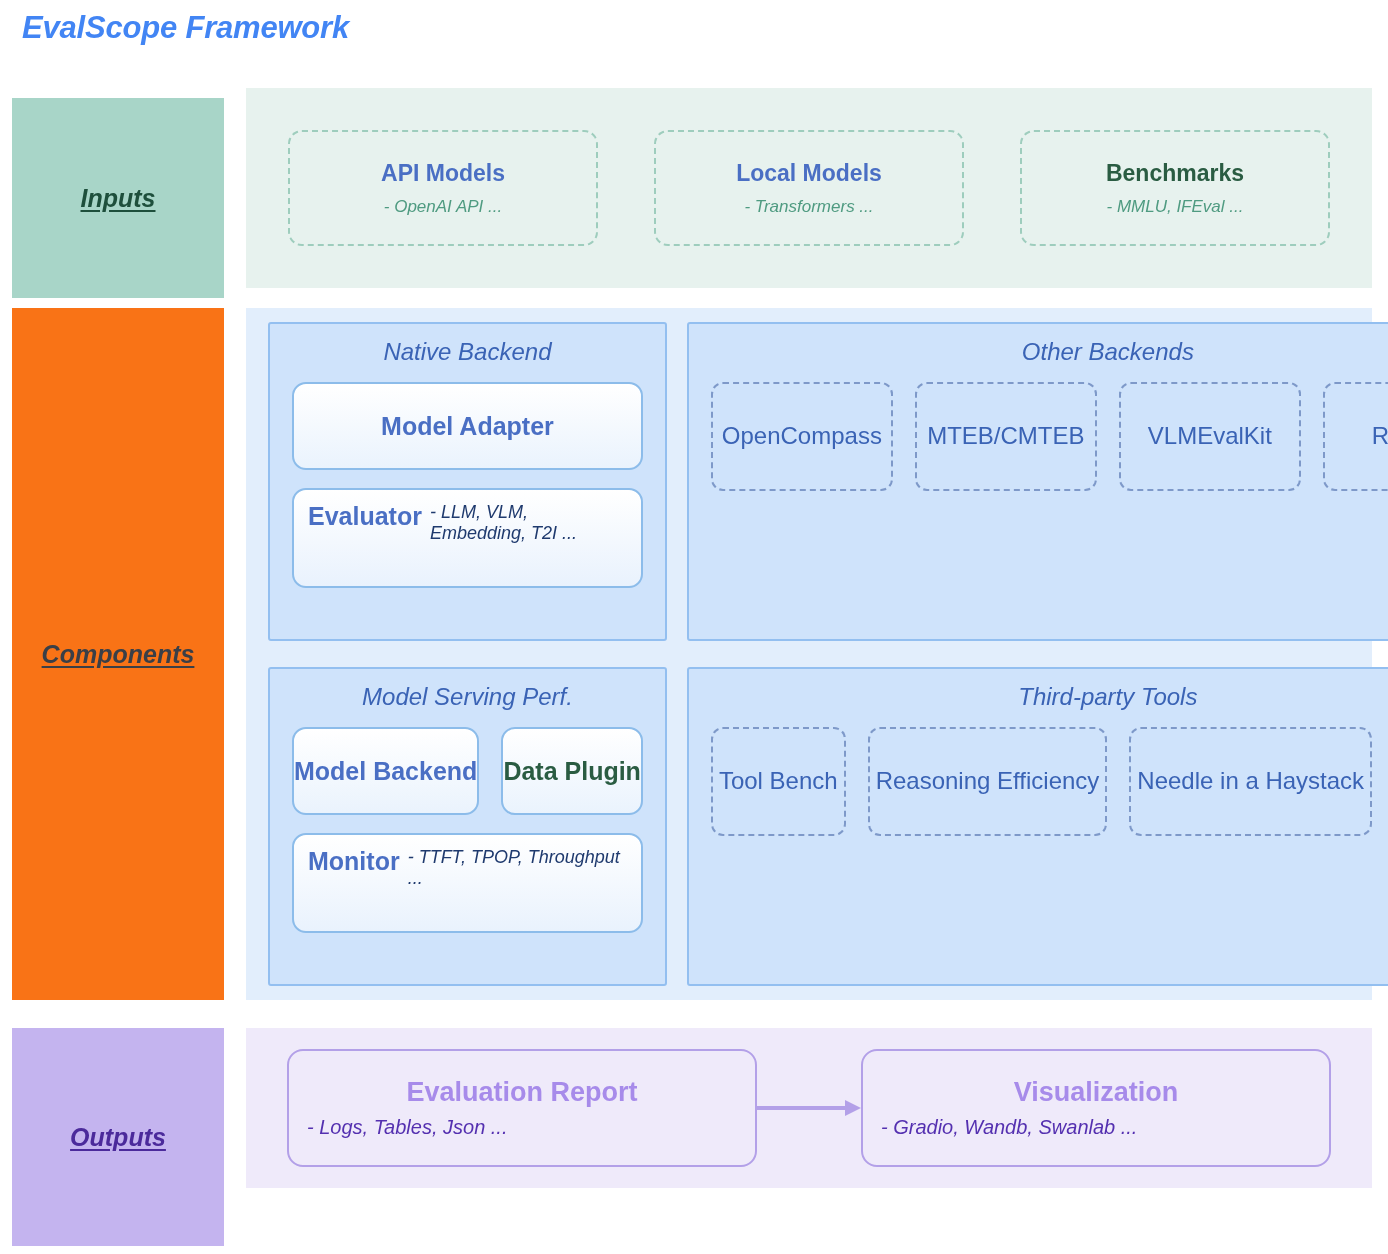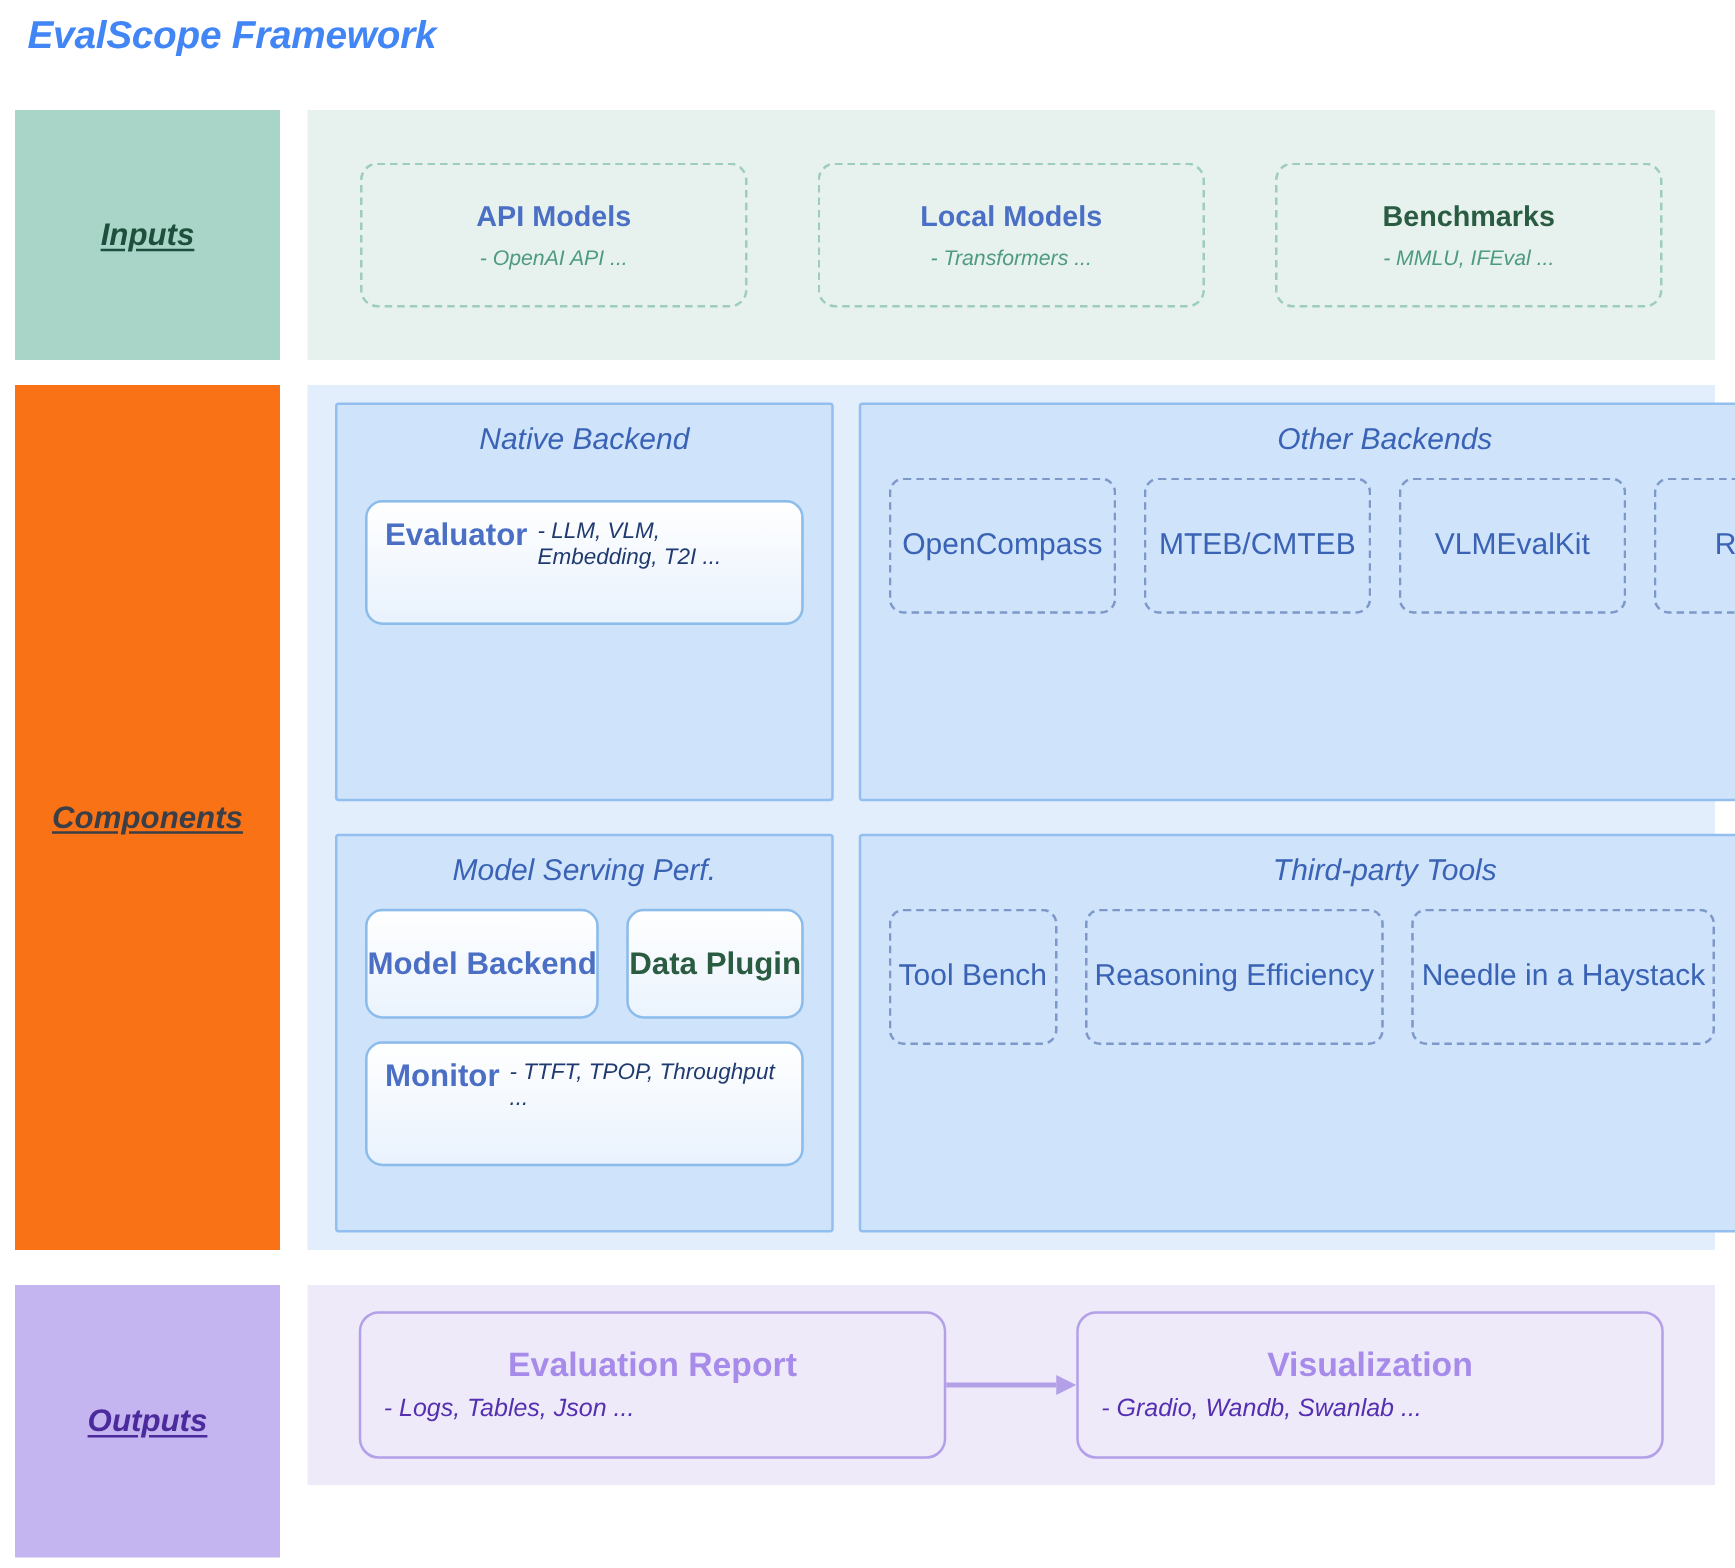--- a/index.html
+++ b/index.html
@@ -38,21 +38,21 @@
     text-decoration: underline;
     text-underline-offset: 3px;
   }
   .band-body {
     position: absolute;
     box-sizing: border-box;
   }
 
   
   .inputs-label {
-    left: 12px; top: 88px; width: 212px; height: 200px;
+    left: 12px; top: 98px; width: 212px; height: 200px;
     background: #a8d5c8;
     color: #1e4f3c;
   }
   .inputs-body {
     left: 246px; top: 88px; width: 1126px; height: 200px;
     background: #e7f2ee;
     display: flex;
     align-items: center;
     justify-content: space-between;
     padding: 0 42px;
@@ -271,20 +271,23 @@
 </div>
 
 <div class="band-label components-label">
   <span>Components</span>
 </div>
 <div class="band-body components-body">
 
   <div class="panel">
     <div class="panel-title">Native Backend</div>
     <div class="panel-row">
+      <div class="solid-card">
+        <span class="card-title t-blue">Model Adapter</span>
+      </div>
     </div>
     <div class="wide-card">
       <div class="card-title">Evaluator</div>
       <div class="card-sub">- LLM, VLM, Embedding, T2I ...</div>
     </div>
   </div>
 
   <div class="panel">
     <div class="panel-title">Other Backends</div>
     <div class="dashed-grid">

